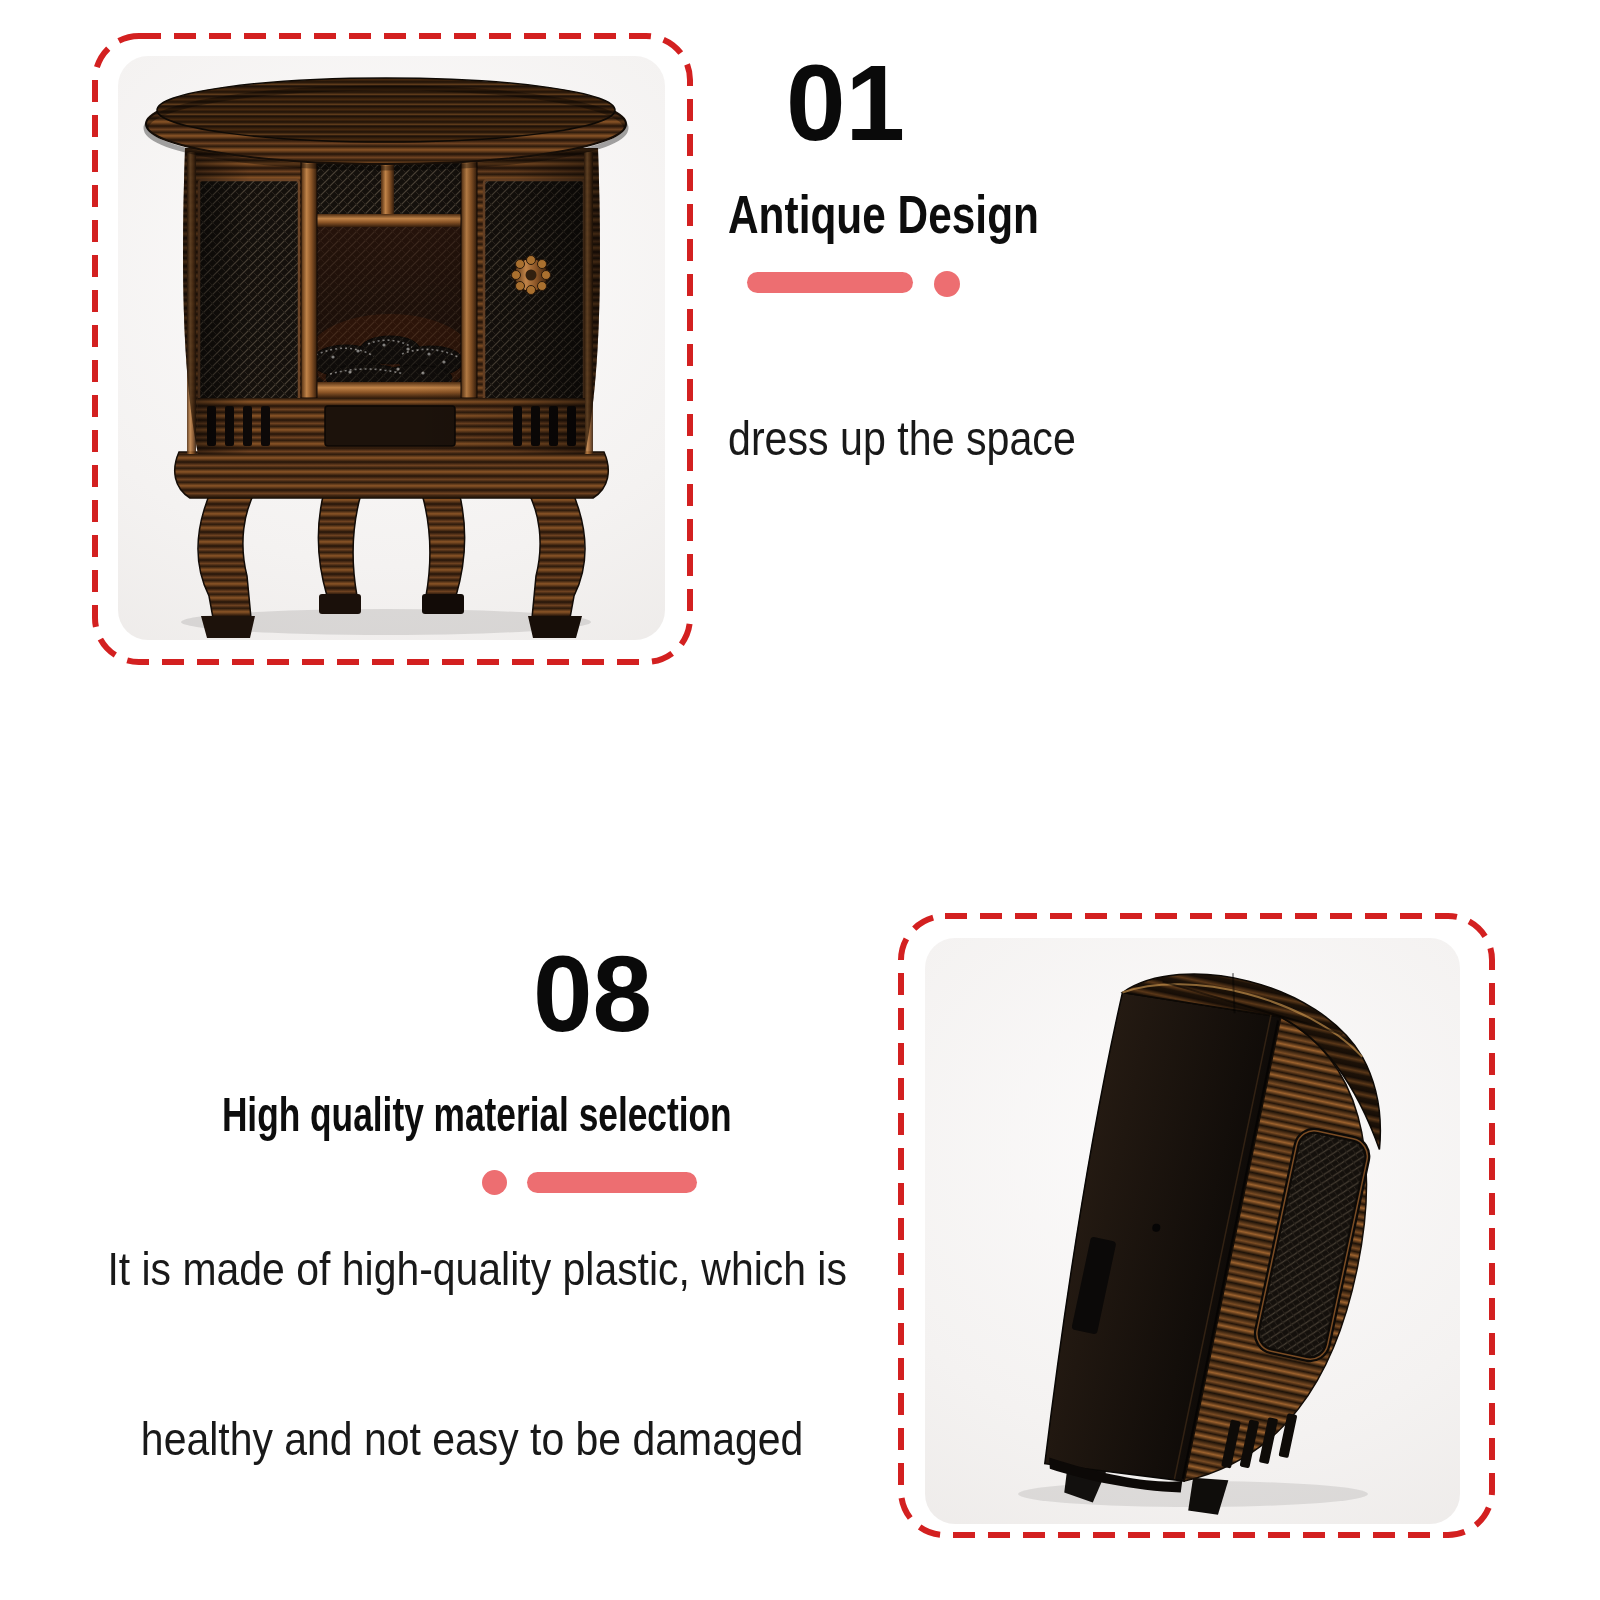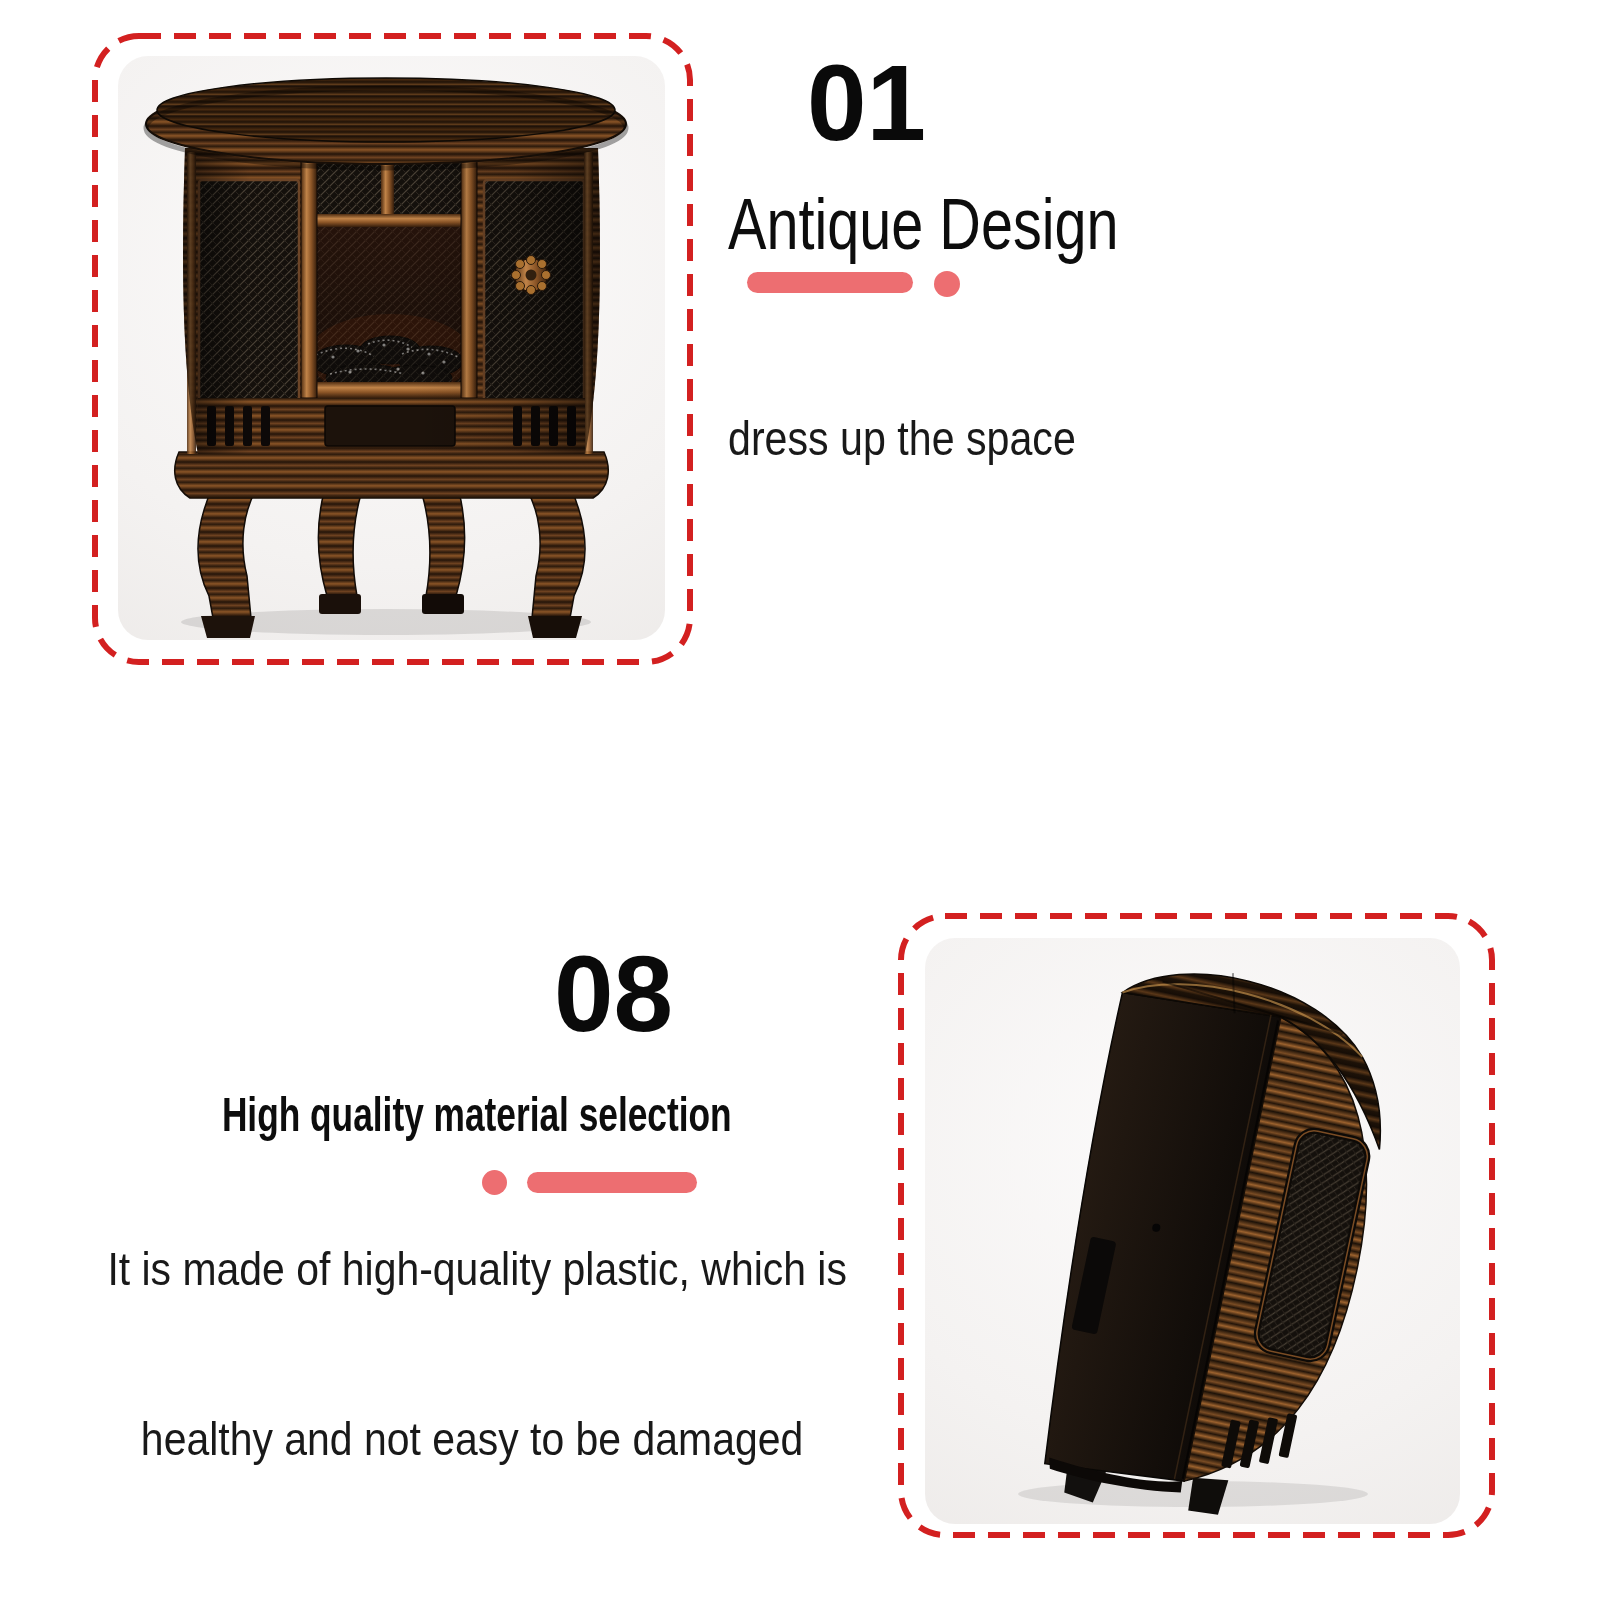--- a/index.html
+++ b/index.html
@@ -13,23 +13,23 @@
   .frame svg.dash { position:absolute; left:0; top:0; }
   .photo {
     position:absolute; border-radius:30px; overflow:hidden;
     background: radial-gradient(120% 95% at 50% 35%, #fcfbfb 0%, #f4f2f1 55%, #eae7e5 100%);
   }
   .photo svg { display:block; width:100%; height:100%; }
 
   
   .num {
     position:absolute; font-weight:bold; font-size:107px; line-height:1;
-    color:#0a0a0a; text-align:right; white-space:nowrap;
+    color:#0a0a0a; text-align:left; white-space:nowrap;
   }
-  .title { position:absolute; font-weight:normal; font-size:72px; line-height:1; white-space:nowrap; color:#0d0d0d; }
+  .title { position:absolute; font-weight:bold; font-size:53px; line-height:1; white-space:nowrap; color:#0d0d0d; }
   .title2 { position:absolute; font-weight:bold; font-size:48px; line-height:1; white-space:nowrap; color:#0d0d0d; text-align:center; }
   .body-line { position:absolute; font-size:49px; line-height:1; white-space:nowrap; color:#191919; }
   .body-line2 { position:absolute; font-size:46px; line-height:1; white-space:nowrap; color:#191919; text-align:center; }
   .cl { display:inline-block; transform:scaleX(0.84); transform-origin:0 50%; }
   .ct1 { display:inline-block; transform:scaleX(0.80); transform-origin:0 50%; }
   .ct2 { display:inline-block; transform:scaleX(0.735); transform-origin:50% 50%; }
   .cr { display:inline-block; transform:scaleX(0.89); transform-origin:100% 50%; }
 
   
   .bar { position:absolute; background:#ed6e71; border-radius:11px; }

